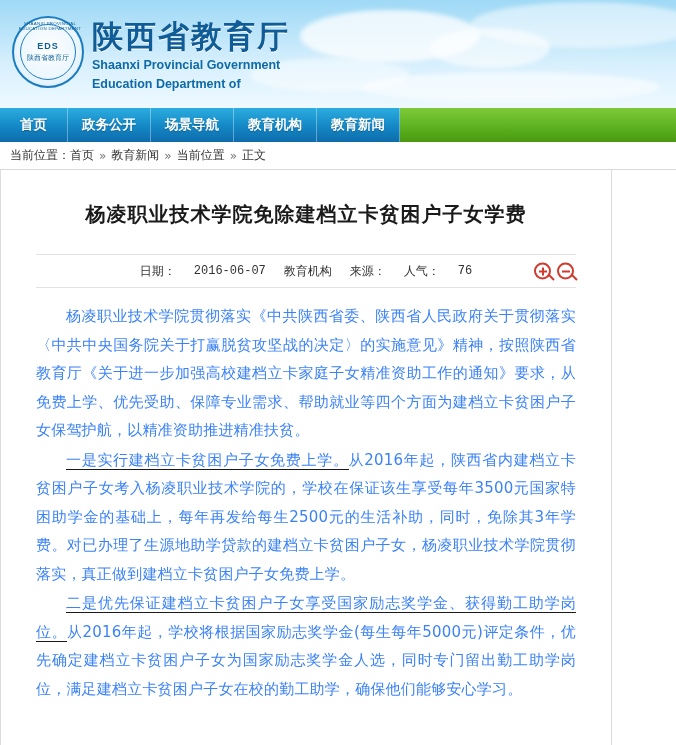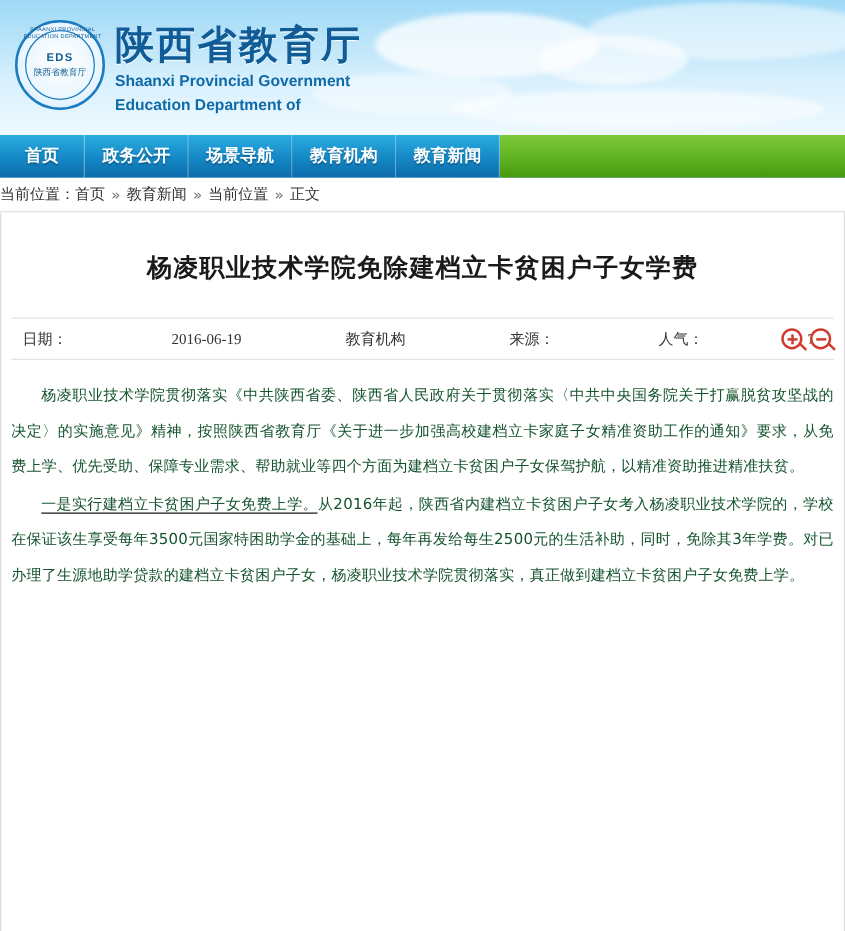--- a/index.html
+++ b/index.html
@@ -113,58 +113,59 @@
     background: linear-gradient(180deg, #7ec93a 0%, #5bb01f 60%, #49980f 100%);
     flex: 1;
     border-right: none;
   }
 
   
   .breadcrumb {
     height: 28px;
     display: flex;
     align-items: center;
+    padding-left: 10px;
     font-size: 12px;
     color: #333333;
     font-family: "DejaVu Sans", "Liberation Sans", sans-serif;
     background: #ffffff;
     border-bottom: 1px solid #d9d9d9;
   }
   .breadcrumb .sep { margin: 0 5px; color: #777; }
   .breadcrumb a { color: #333; text-decoration: none; }
 
   
   .article-wrap {
     border-left: 1px solid #dcdcdc;
     border-right: 1px solid #dcdcdc;
-    width: 676px;
+    width: 612px;
     height: 575px;
-    padding: 0 8px;
+    padding: 0 35px;
     background: #ffffff;
   }
   .art-title {
     text-align: center;
     font-family: "DejaVu Sans", "Liberation Sans", sans-serif;
     font-size: 20px;
     font-weight: bold;
     color: #1a1a1a;
     padding: 30px 0 26px 0;
     line-height: 28px;
     letter-spacing: 1px;
   }
   .meta {
     border-top: 1px solid #e2e2e2;
     border-bottom: 1px solid #e2e2e2;
     height: 34px;
     display: flex;
     align-items: center;
-    justify-content: space-between;
+    justify-content: center;
     font-size: 12px;
     color: #333333;
-    font-family: Liberation Serif, serif;
+    font-family: Liberation Mono, monospace;
     position: relative;
   }
   .meta .seg { margin: 0 9px; white-space: nowrap; }
   .meta .zoom-group {
     position: absolute;
     right: 2px; top: 50%;
     transform: translateY(-50%);
     display: flex; gap: 6px;
   }
   .zoom-btn {
@@ -188,23 +189,23 @@
     background: #cf3b2e;
     left: 50%; top: 50%;
     transform: translate(-50%,-50%);
   }
   .zoom-btn .bar.h { width: 8px; height: 2px; }
   .zoom-btn .bar.v { width: 2px; height: 8px; }
 
   .body-text {
     padding-top: 14px;
     font-family: "DejaVu Sans", "Liberation Sans", sans-serif;
-    font-size: 12px;
+    font-size: 15px;
     line-height: 28.5px;
-    color: #14532d;
+    color: #3b82f6;
     text-align: justify;
     letter-spacing: 0.2px;
   }
   .body-text p {
     margin: 0 0 1px 0;
     text-indent: 2em;
   }
   .body-text .lead {
     font-weight: normal;
     border-bottom: 1px solid #1a1a1a;
@@ -254,21 +255,21 @@
   <span class="sep">»</span>
   <span>正文</span>
 </div>
 
 <div class="article-wrap">
 
   <div class="art-title">杨凌职业技术学院免除建档立卡贫困户子女学费</div>
 
   <div class="meta">
     <span class="seg">日期：</span>
-    <span class="seg">2016-06-19</span>
+    <span class="seg">2016-06-07</span>
     <span class="seg">教育机构</span>
     <span class="seg">来源：</span>
     <span class="seg">人气：</span>
     <span class="seg">76</span>
 
     <span class="zoom-group">
       <span class="zoom-btn">
         <span class="bar h"></span>
           <span class="bar v"></span>
       </span>
@@ -278,14 +279,17 @@
     </span>
   </div>
 
   <div class="body-text">
     <p>
       <span class="lead"></span><span>杨凌职业技术学院贯彻落实《中共陕西省委、陕西省人民政府关于贯彻落实〈中共中央国务院关于打赢脱贫攻坚战的决定〉的实施意见》精神，按照陕西省教育厅《关于进一步加强高校建档立卡家庭子女精准资助工作的通知》要求，从免费上学、优先受助、保障专业需求、帮助就业等四个方面为建档立卡贫困户子女保驾护航，以精准资助推进精准扶贫。</span>
     </p>
     <p>
       <span class="lead">一是实行建档立卡贫困户子女免费上学。</span><span>从2016年起，陕西省内建档立卡贫困户子女考入杨凌职业技术学院的，学校在保证该生享受每年3500元国家特困助学金的基础上，每年再发给每生2500元的生活补助，同时，免除其3年学费。对已办理了生源地助学贷款的建档立卡贫困户子女，杨凌职业技术学院贯彻落实，真正做到建档立卡贫困户子女免费上学。</span>
     </p>
+    <p>
+      <span class="lead">二是优先保证建档立卡贫困户子女享受国家励志奖学金、获得勤工助学岗位。</span><span>从2016年起，学校将根据国家励志奖学金(每生每年5000元)评定条件，优先确定建档立卡贫困户子女为国家励志奖学金人选，同时专门留出勤工助学岗位，满足建档立卡贫困户子女在校的勤工助学，确保他们能够安心学习。</span>
+    </p>
   </div>
 </div>
 
 </body></html>

